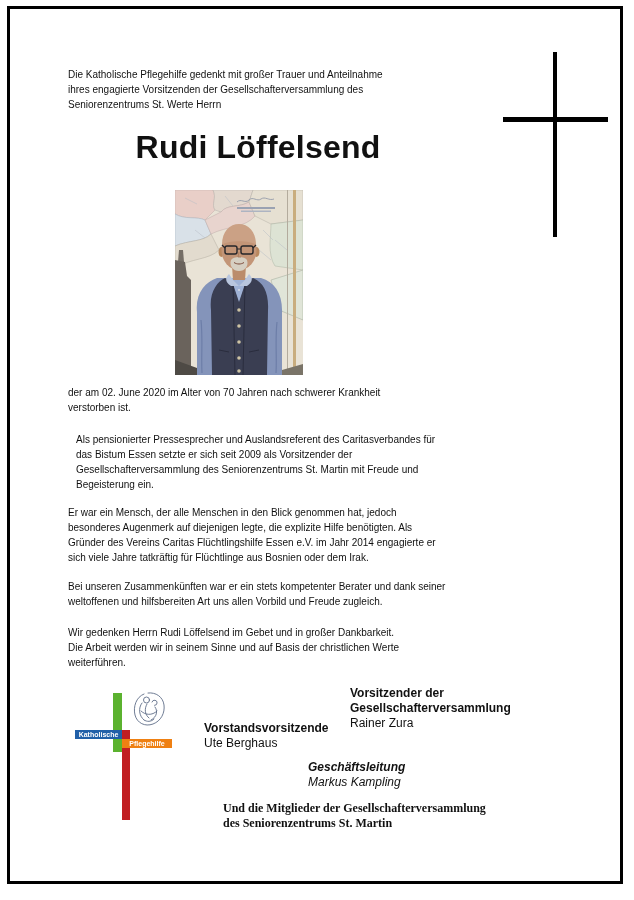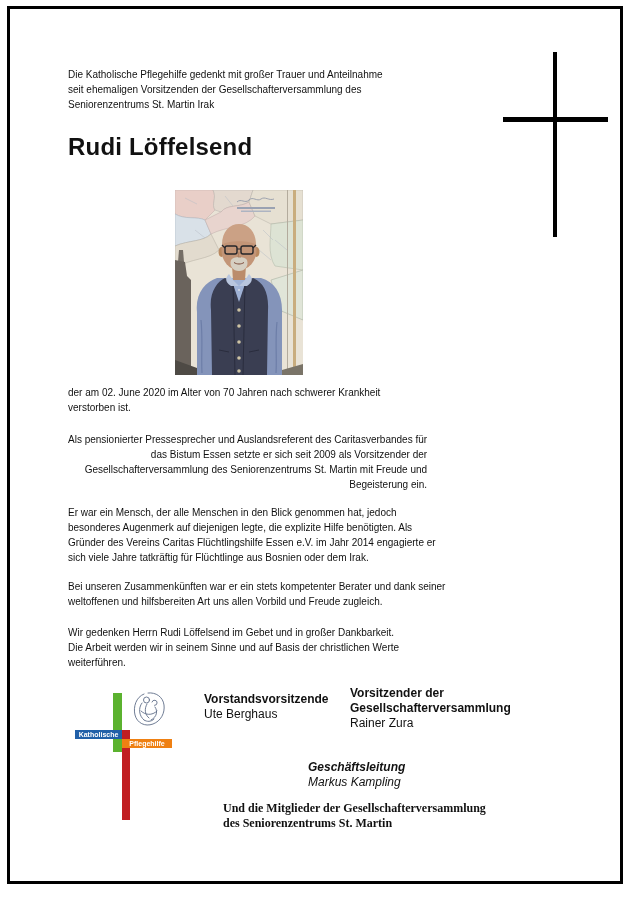--- a/index.html
+++ b/index.html
@@ -10,34 +10,34 @@
   }
   .abs{position:absolute;}
   .line{white-space:nowrap;}
   .body-text{font-size:10px;line-height:15px;}
   .frame{
     left:7px;top:6px;width:610px;height:872px;
     border:3px solid #000;background:transparent;
   }
   .intro{left:68px;top:67px;}
   .title{
-    left:68px;top:133px;width:348px;text-align:left;
-    font-size:24px;line-height:28px;font-weight:bold;letter-spacing:0.2px;
+    left:84px;top:133px;width:348px;text-align:center;
+    font-size:32px;line-height:28px;font-weight:bold;letter-spacing:0.2px;
   }
   .cross-v{left:553px;top:52px;width:4px;height:185px;background:#000;}
   .cross-h{left:503px;top:117px;width:105px;height:5px;background:#000;}
   .photo{left:175px;top:190px;width:128px;height:185px;}
   .p0{left:68px;top:385px;}
-  .p1{left:68px;top:432px;text-align:right;}
+  .p1{left:76px;top:432px;}
   .p2{left:68px;top:505px;}
   .p3{left:68px;top:579px;}
   .p4{left:68px;top:625px;}
   .sig{font-size:12px;line-height:15px;}
   .sig .role{font-weight:bold;}
-  .sig-left{left:204px;top:692px;width:175px;}
+  .sig-left{left:204px;top:721px;width:175px;}
   .sig-right{left:350px;top:686px;width:225px;}
   .sig-center{left:308px;top:760px;width:175px;font-style:italic;}
   .members{left:223px;top:801px;font-size:12px;line-height:15px;font-weight:bold;text-align:left;font-family:Liberation Serif, serif;}
   
   .logo-bar{overflow:hidden;}
   .bar-green{left:113px;top:693px;width:9px;height:59px;}
   .bar-red{left:122px;top:730px;width:8px;height:90px;}
   .bar-blue{left:75px;top:730px;width:47px;height:9px;}
   .bar-orange{left:122px;top:739px;width:50px;height:9px;}
   .bar-label{
@@ -46,22 +46,22 @@
   }
   .sketch{left:130px;top:691px;width:36px;height:36px;}
 </style>
 </head>
 <body>
 
 <div class="abs frame"></div>
 
 <div class="abs intro body-text">
   <div class="line">Die Katholische Pflegehilfe gedenkt mit großer Trauer und Anteilnahme</div>
-  <div class="line">seit ehemaligen Vorsitzenden der Gesellschafterversammlung des</div>
-  <div class="line">Seniorenzentrums St. Martin Irak</div>
+  <div class="line">ihres engagierte Vorsitzenden der Gesellschafterversammlung des</div>
+  <div class="line">Seniorenzentrums St. Werte Herrn</div>
 </div>
 
 <div>
   <div class="abs cross-v"></div>
   <div class="abs cross-h"></div>
 </div>
 
 <div class="abs title">Rudi Löffelsend</div>
 
 <div class="abs photo">

